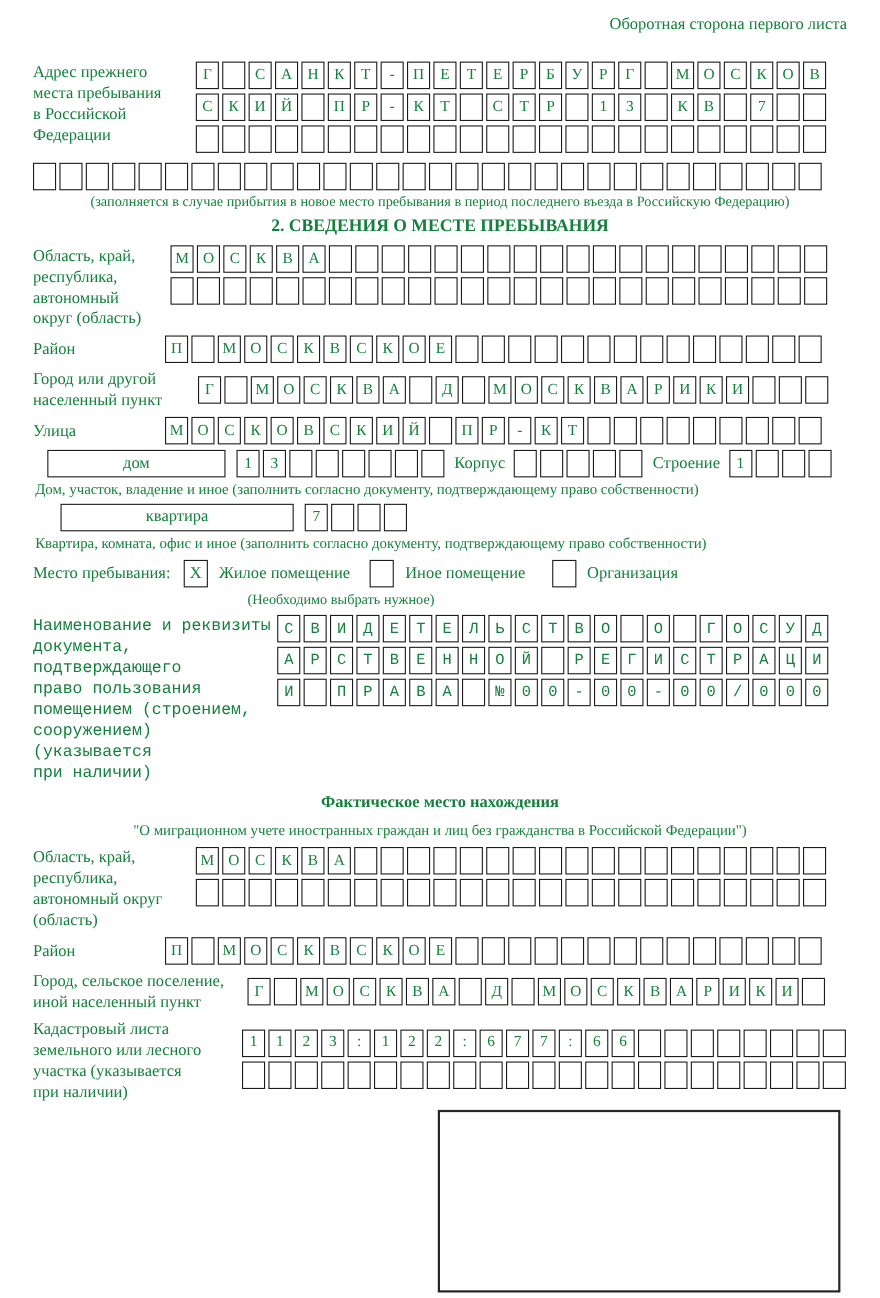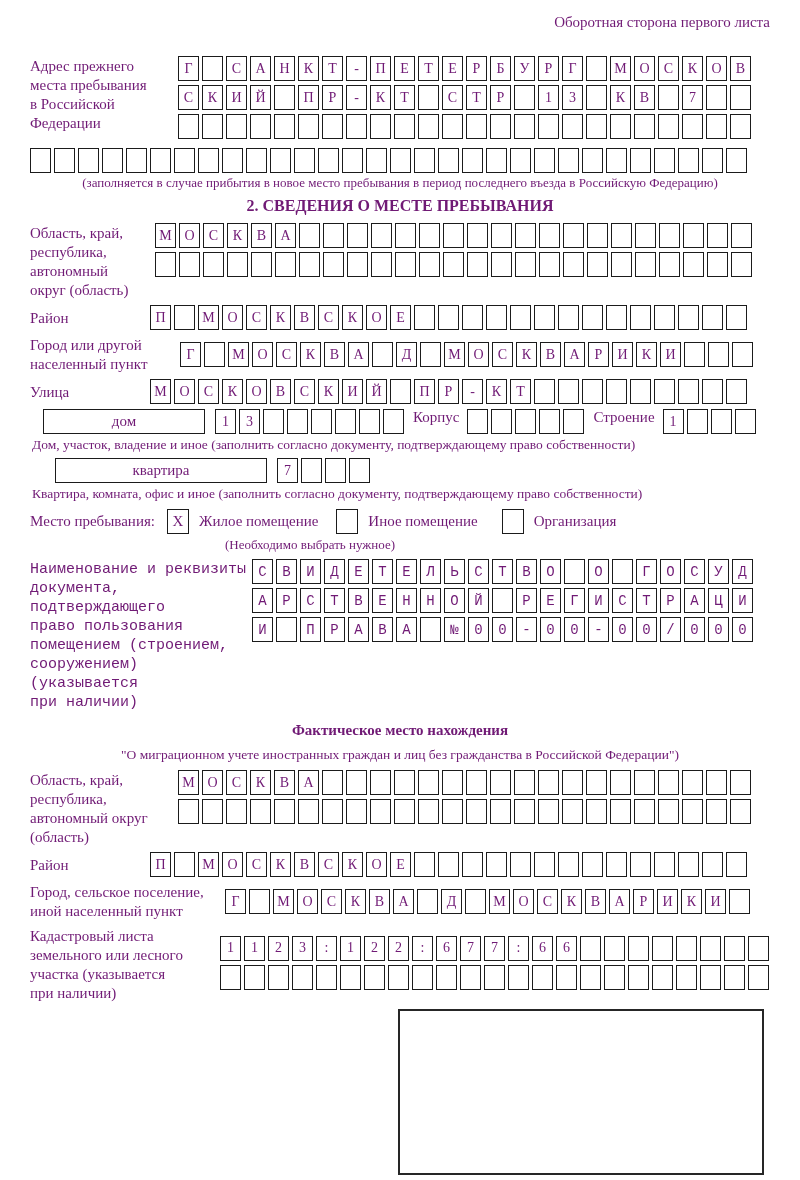--- a/index.html
+++ b/index.html
@@ -1,38 +1,38 @@
 <!DOCTYPE html>
 <html><head>
 <meta charset="utf-8">
 <style>
   html,body{margin:0;padding:0;background:#fff;}
   .page{width:800px;height:1180px;box-sizing:border-box;padding:14px 30px 0 30px;
-        background:#fff;color:#701a75;font-family:"Liberation Serif","DejaVu Serif",serif;
+        background:#fff;color:#15803d;font-family:"Liberation Serif","DejaVu Serif",serif;
         overflow:hidden;position:relative;}
   .hdr-note{text-align:right;font-size:15px;height:20px;}
   .frow{display:flex;margin-bottom:5px;}
   .frow.tops{align-items:flex-start;}
   .frow.center{align-items:center;}
   .flabel{font-size:15px;line-height:19px;flex:0 0 auto;padding-top:1px;}
   .w120{width:120px}.w125{width:125px}.w148{width:148px}.w150{width:150px}
   .w190{width:190px}.w195{width:195px}.w222{width:222px}
   .rows{flex:1;}
   .rows .box-row{margin-bottom:4px;}
   .box-row{display:flex;height:25px;}
   .cell{flex:0 0 auto;width:21px;height:25px;box-sizing:border-box;border:1.6px solid #1b1b1b;
         margin-right:3px;display:flex;align-items:center;justify-content:center;
         font-size:14px;background:#fff;}
   .block1{margin-top:22px;}
   .fullrow{margin-bottom:2px;}
   .cnote{text-align:center;font-size:13px;margin:2px 0 4px 0;}
   .stitle{text-align:center;font-weight:bold;font-size:16px;margin:6px 0 8px 0;}
   .h3{text-align:center;font-weight:bold;font-size:15px;margin:10px 0 6px 0;}
   .cnote2{text-align:center;font-size:13.5px;line-height:19px;margin-bottom:6px;}
-  .house-row{display:flex;align-items:flex-start;margin:4px 0 2px 3px;padding-left:10px;}
+  .house-row{display:flex;align-items:center;margin:4px 0 2px 3px;padding-left:10px;}
   .widebox{height:25px;box-sizing:border-box;border:1.6px solid #1b1b1b;display:flex;
            align-items:center;justify-content:center;font-size:15px;flex:0 0 auto;}
   .wb162{width:162px;margin-right:10px;}
   .wb212{width:212px;margin-right:10px;margin-left:12px;}
   .inline-label{font-size:15px;margin:0 8px 0 6px;flex:0 0 auto;}
   .lnote{font-size:13.5px;margin:3px 0 5px 2px;}
   .stay-row{display:flex;align-items:center;margin-top:7px;}
   .stay-label{font-size:15px;margin-right:10px;}
   .checkbox{width:22px;height:25px;box-sizing:border-box;border:1.6px solid #1b1b1b;
             display:flex;align-items:center;justify-content:center;font-size:15px;flex:0 0 auto;}

